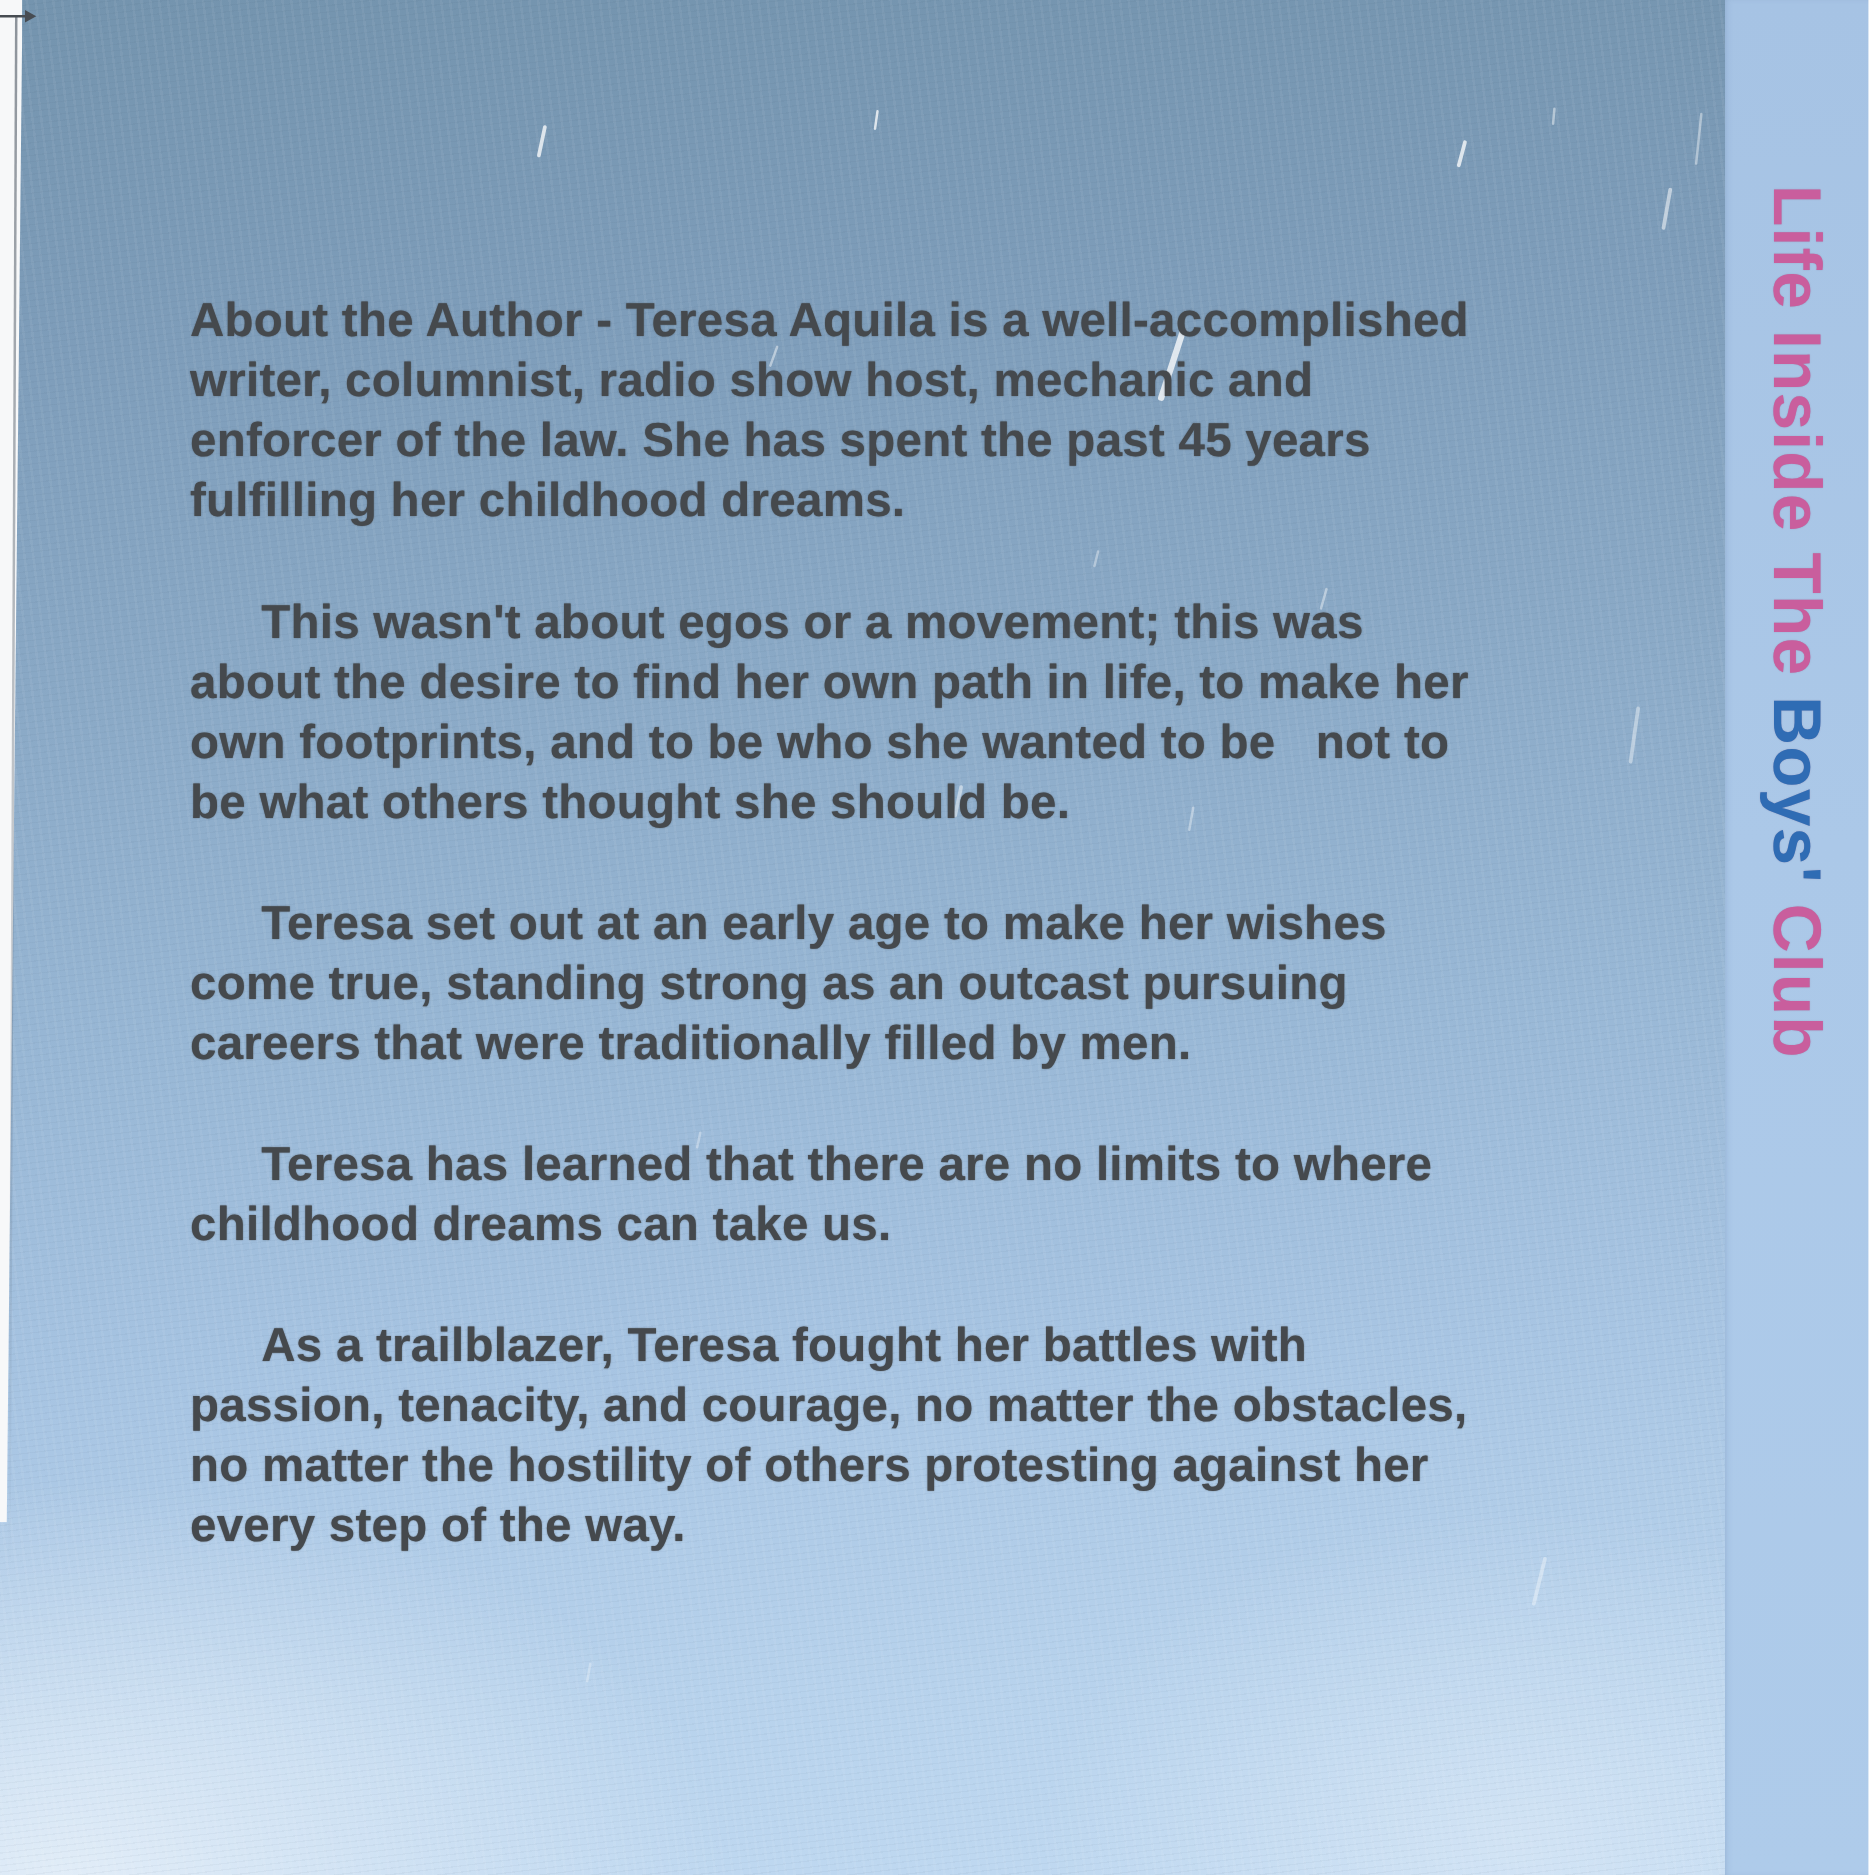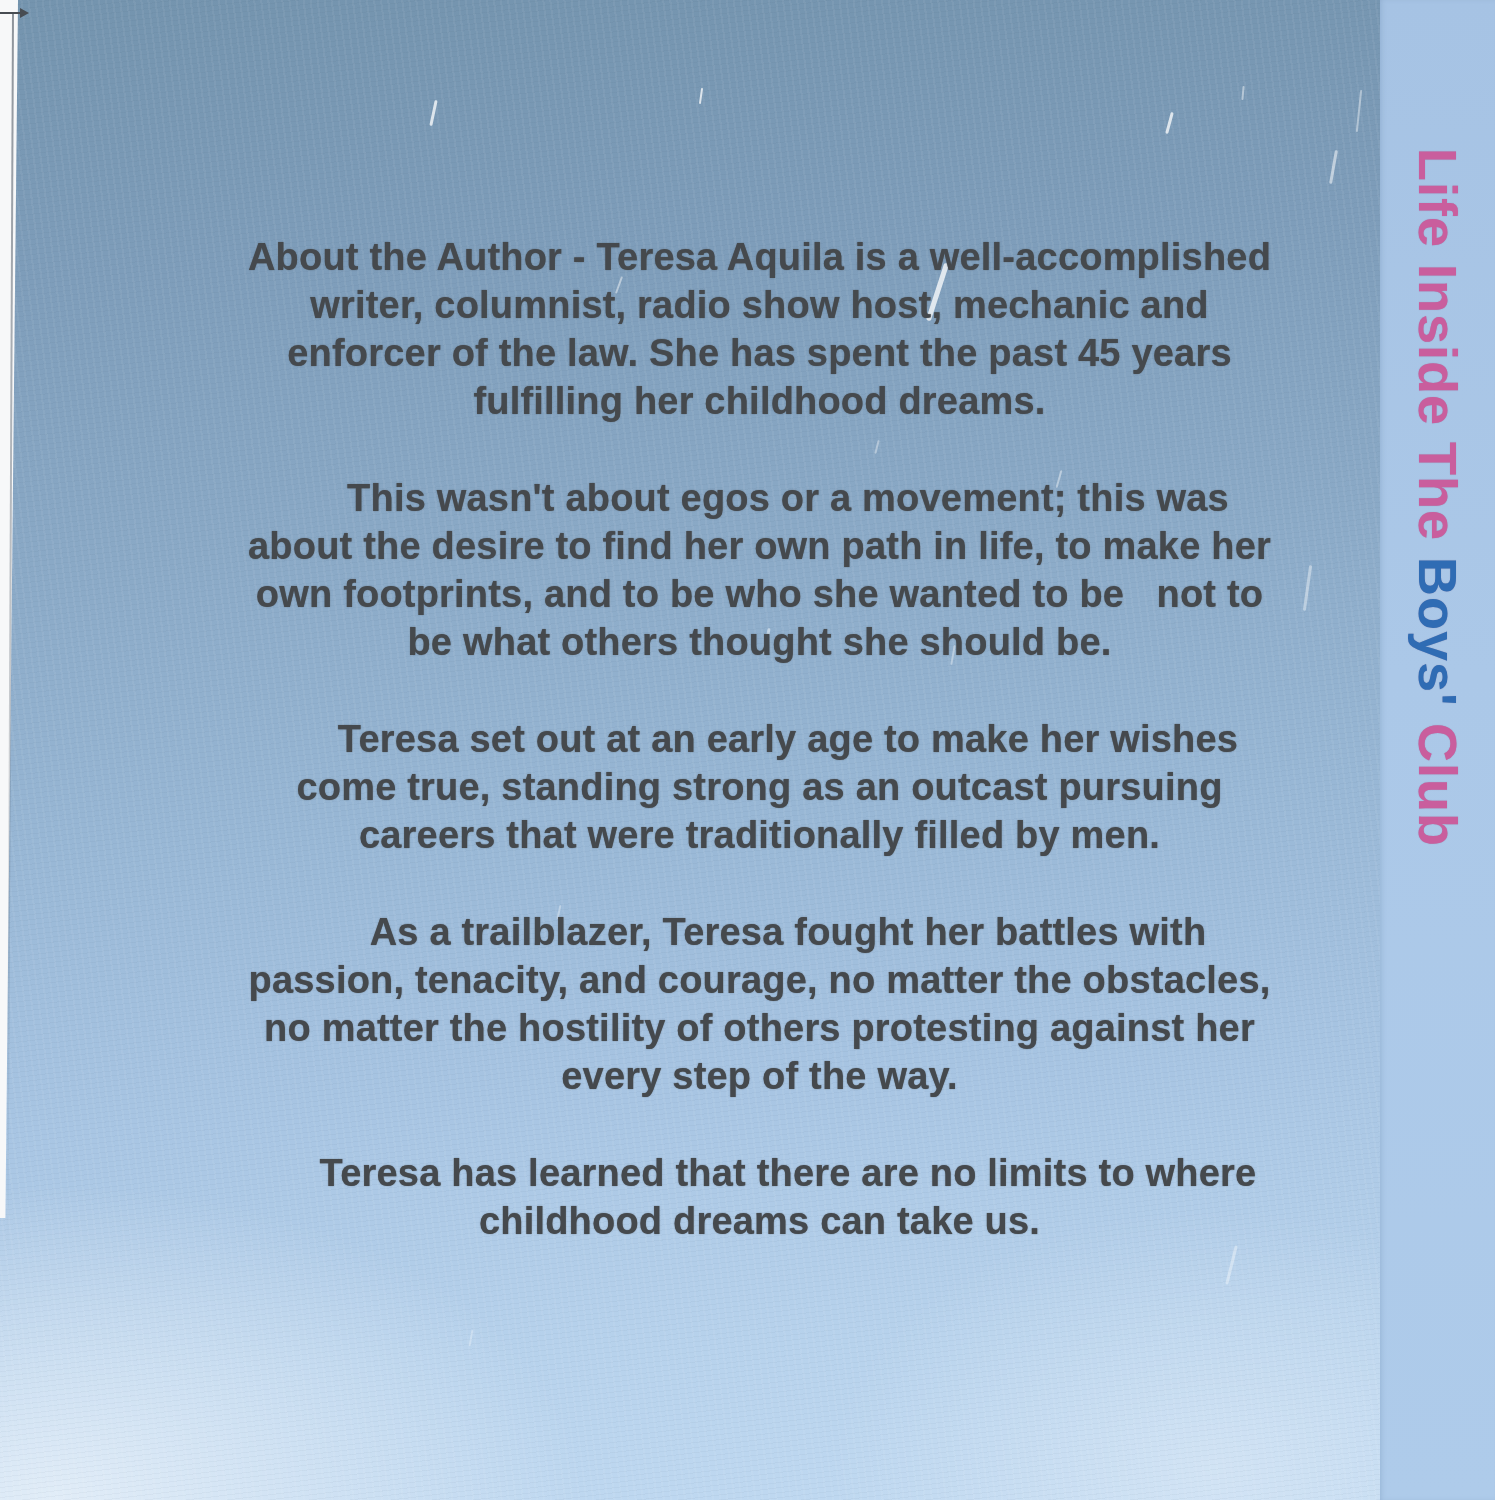--- a/index.html
+++ b/index.html
@@ -18,21 +18,20 @@
       radial-gradient(ellipse 55% 30% at 4% 100%, rgba(255,255,255,0.55), rgba(255,255,255,0) 70%),
       radial-gradient(ellipse 40% 25% at 88% 98%, rgba(255,255,255,0.30), rgba(255,255,255,0) 70%),
       linear-gradient(177deg,
         #7494ae 0%,
         #7e9dba 18%,
         #8aa9c6 36%,
         #98b7d5 54%,
         #a8c5e3 72%,
         #b7d2ec 88%,
         #c0d9f1 100%);
-    text-align: center;
   }
   
   .grain {
     position:absolute; inset:0; pointer-events:none;
     background:
       repeating-linear-gradient(83deg, rgba(255,255,255,0.05) 0 2px, rgba(255,255,255,0) 2px 7px),
       repeating-linear-gradient(-7deg, rgba(40,60,80,0.04) 0 1px, rgba(40,60,80,0) 1px 5px);
   }
 
   
@@ -118,26 +117,26 @@
 writer, columnist, radio show host, mechanic and
 enforcer of the law. She has spent the past 45 years
 fulfilling her childhood dreams.</p>
       <p class="indent">This wasn't about egos or a movement; this was
 about the desire to find her own path in life, to make her
 own footprints, and to be who she wanted to be   not to
 be what others thought she should be.</p>
       <p class="indent">Teresa set out at an early age to make her wishes
 come true, standing strong as an outcast pursuing
 careers that were traditionally filled by men.</p>
+      <p class="indent">Teresa has learned that there are no limits to where
+childhood dreams can take us.</p>
       <p class="indent">As a trailblazer, Teresa fought her battles with
 passion, tenacity, and courage, no matter the obstacles,
 no matter the hostility of others protesting against her
 every step of the way.</p>
-      <p class="indent">Teresa has learned that there are no limits to where
-childhood dreams can take us.</p>
     </div>
   </div>
 
   <div class="left-strip"></div>
   <div class="fold-line"></div>
   <div class="reg-mark-line"></div>
   <div class="reg-mark-arrow"></div>
 
   <div class="spine">
     <div class="spine-title">

